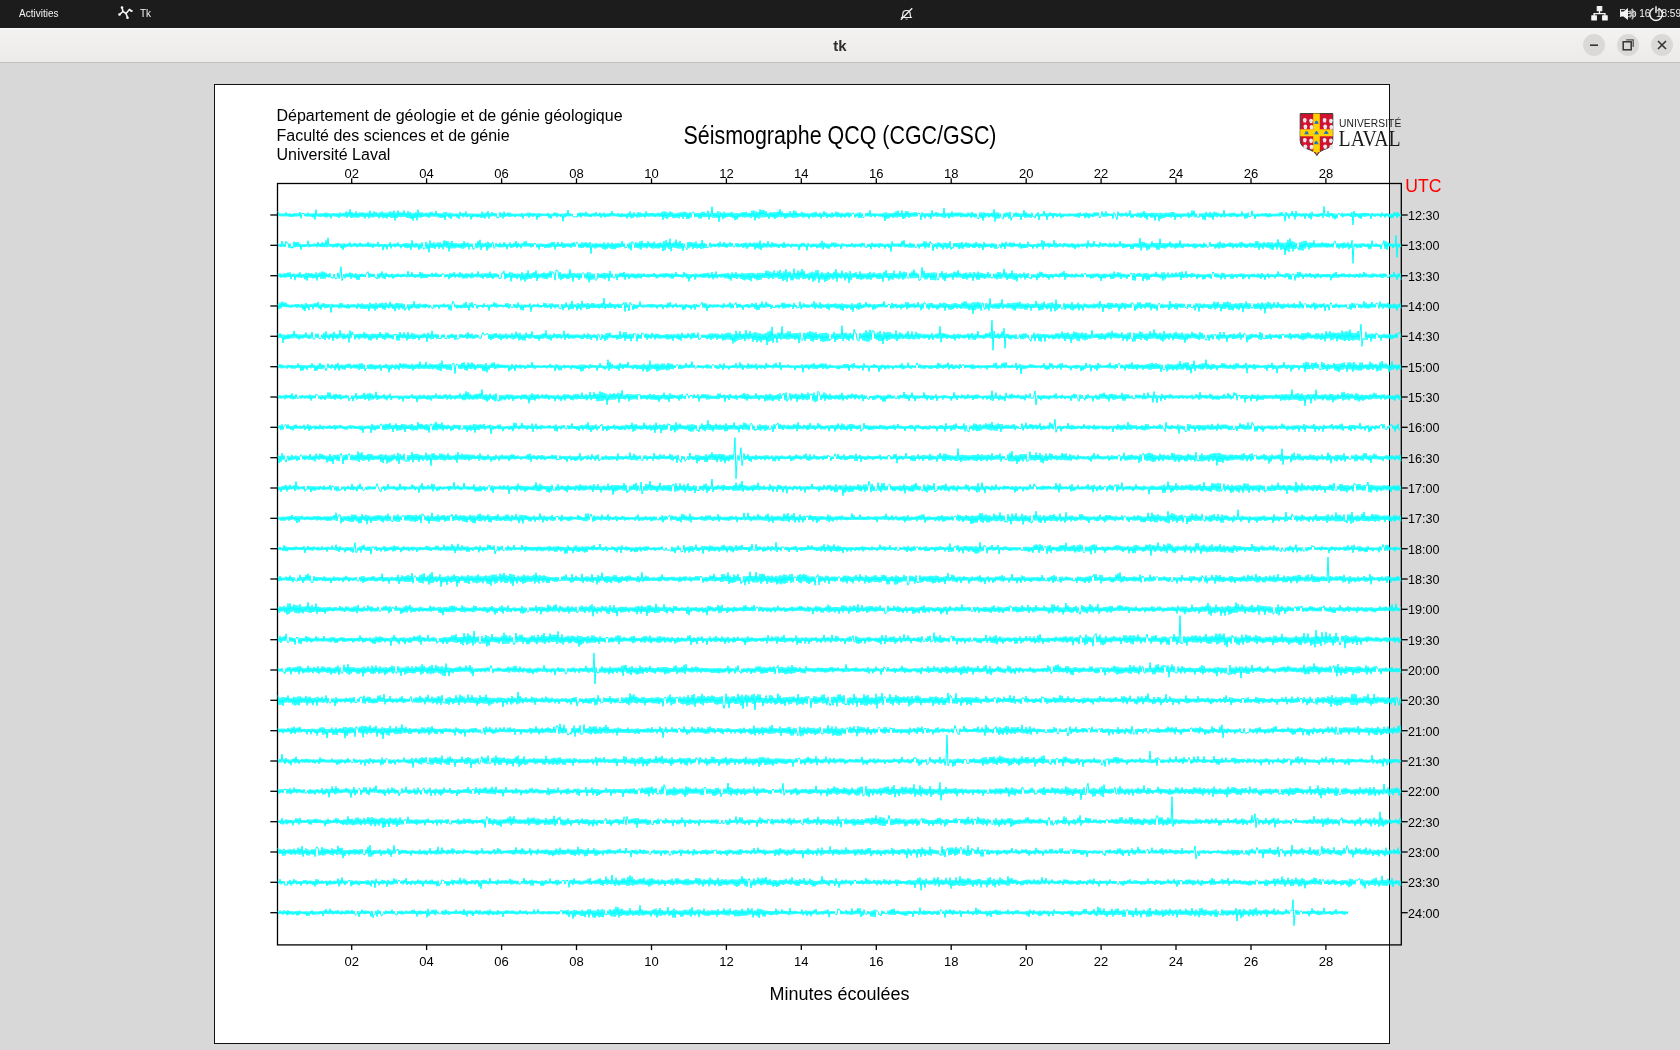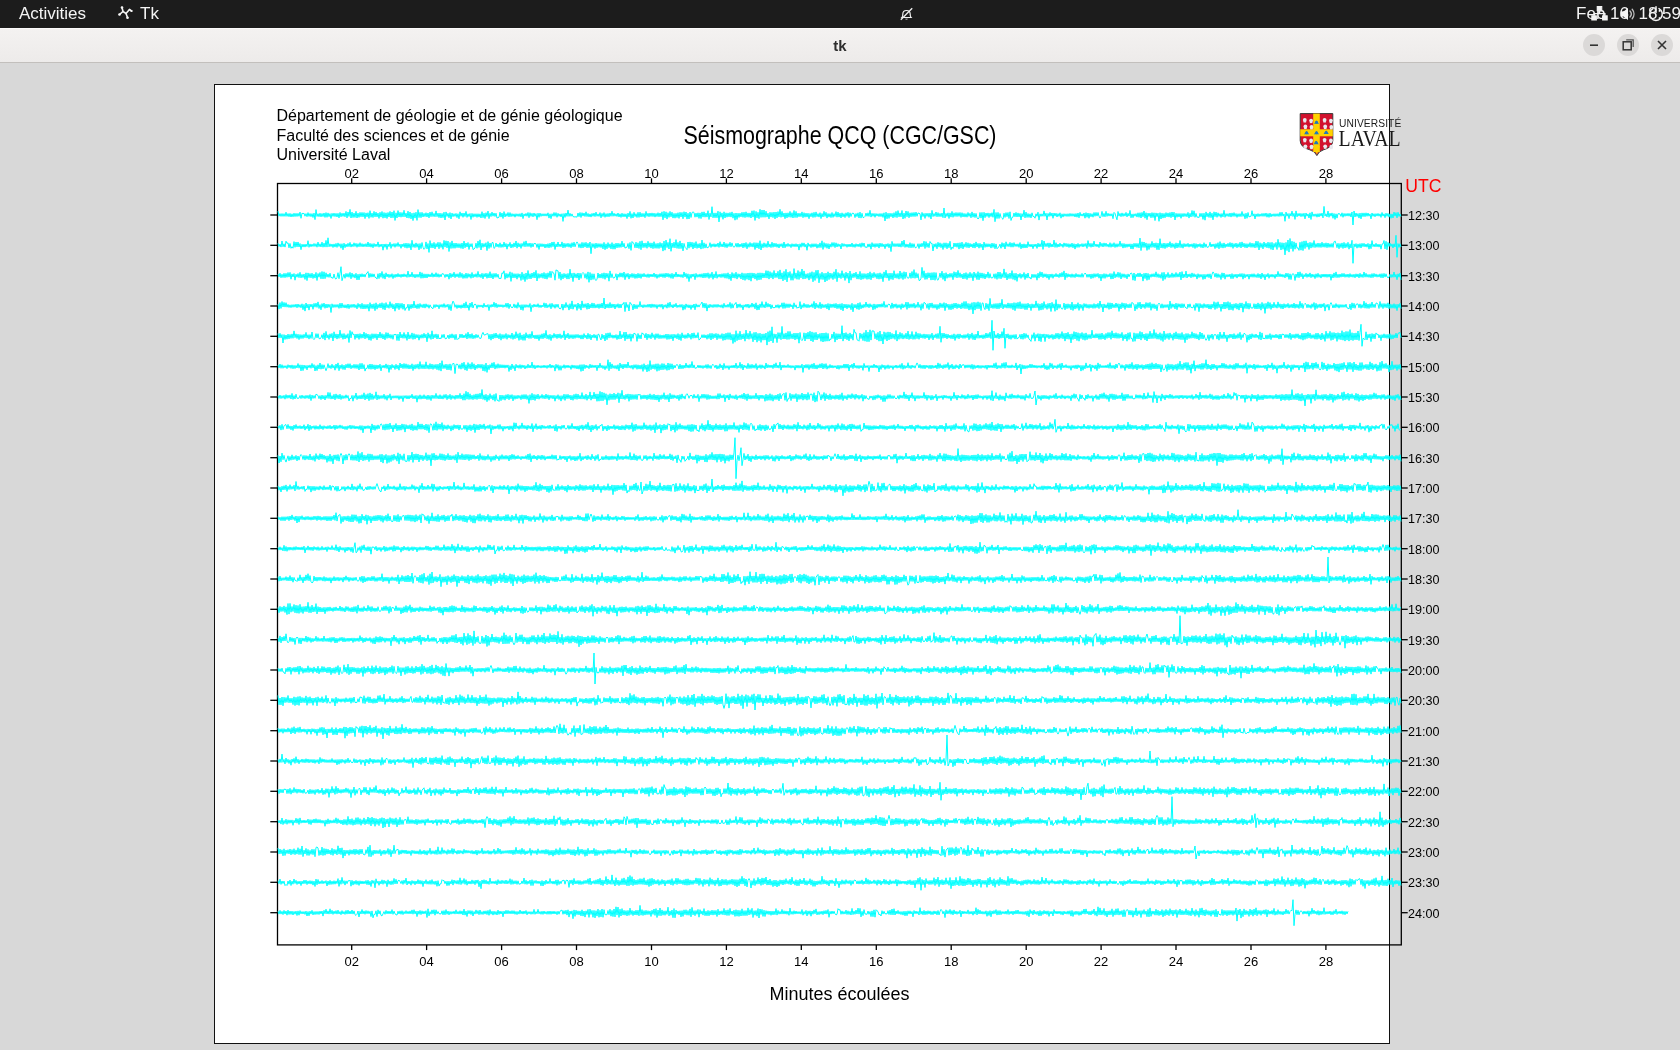--- a/index.html
+++ b/index.html
@@ -1,17 +1,17 @@
 <!DOCTYPE html>
 <html><head><meta charset="utf-8"><style>
 html,body{margin:0;padding:0}
 body{width:1680px;height:1050px;position:relative;overflow:hidden;
  background:#d8d8d8;font-family:"Liberation Sans",sans-serif}
 #topbar{position:absolute;left:0;top:0;width:1680px;height:28px;background:#1c1c1c;color:#f4f4f4}
-#topbar .t{position:absolute;top:0;height:28px;line-height:28px;font-size:17px}
+#topbar .t{position:absolute;top:0;height:28px;line-height:28px;font-size:10px}
 #titlebar{position:absolute;left:0;top:28px;width:1680px;height:34px;
  background:linear-gradient(#f4f2f1,#edebea);border-bottom:1px solid #c2bfbc;
  box-shadow:inset 0 1px 0 #fbfafa}
 #titlebar .title{position:absolute;left:0;width:1680px;top:0;height:34px;line-height:35px;
  text-align:center;font-size:15px;font-weight:bold;color:#2e2e2e}
 #canvas{position:absolute;left:214px;top:84px;width:1176px;height:960px;
  background:#fff;border:1px solid #111;box-sizing:border-box}
 </style></head>
 <body>
 <div id="topbar">

